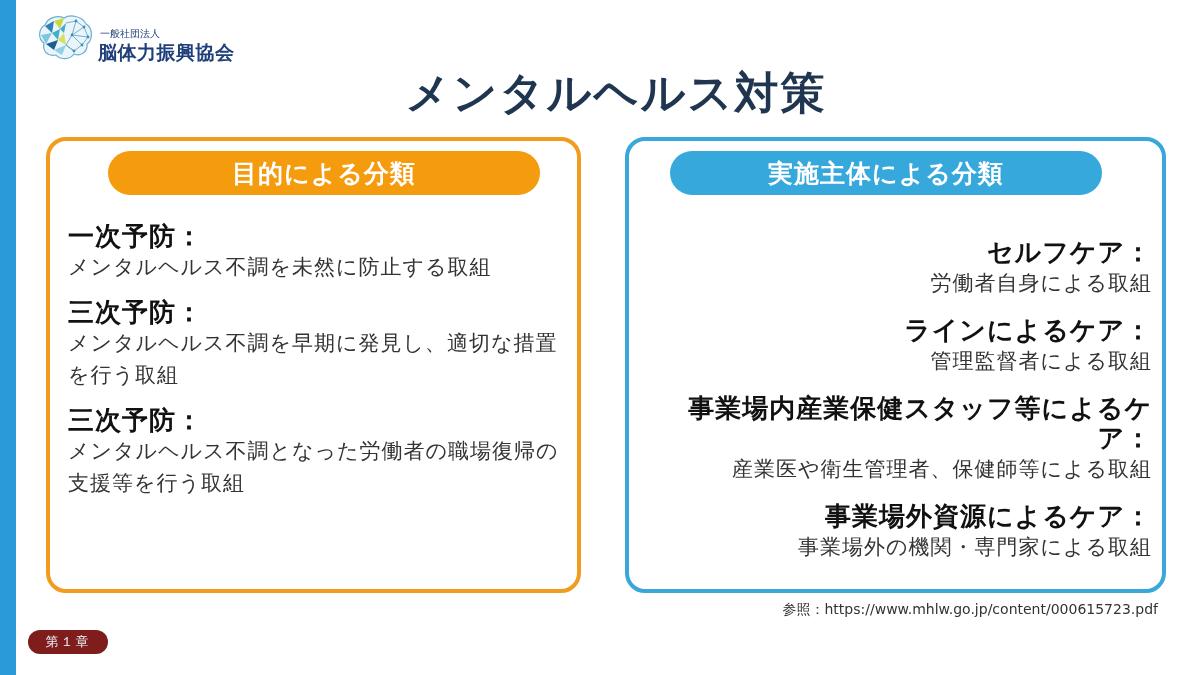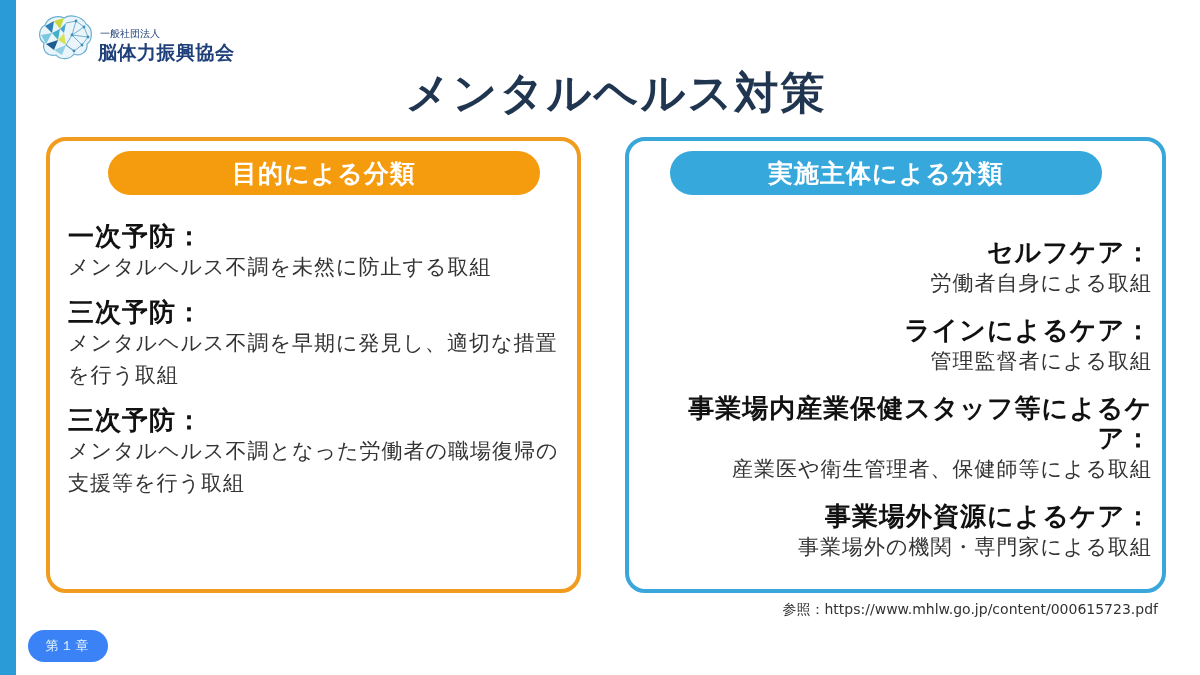--- a/index.html
+++ b/index.html
@@ -26,21 +26,21 @@
 
     .items { position: absolute; top: 80px; left: 18px; right: 10px; }
     .panel-right .items { left: 18px; top: 96px; text-align: right; }
     .item { margin-bottom: 14px; }
     .item-title { font-size: 26px; font-weight: bold; color: #111; line-height: 30px; letter-spacing: 1px; }
     .item-desc { font-size: 21px; color: #333; line-height: 32px; letter-spacing: 1px; }
     .panel-right .item { margin-bottom: 16px; }
 
     .reference { position: absolute; right: 42px; top: 601px; font-size: 14px; color: #333; }
 
-    .chapter-pill { position: absolute; left: 28px; top: 630px; width: 80px; height: 32px; border-radius: 18px; background: #3b82f6; color: #eaf6fc; font-size: 13px; display: flex; align-items: center; justify-content: center; letter-spacing: 2px; }
+    .chapter-pill { position: absolute; left: 28px; top: 630px; width: 80px; height: 24px; border-radius: 18px; background: #7f1d1d; color: #eaf6fc; font-size: 13px; display: flex; align-items: center; justify-content: center; letter-spacing: 2px; }
   </style>
 </head>
 <body>
 
 <div class="side-stripe"></div>
 
 <div class="logo">
   <svg class="logo-icon" viewBox="0 0 58 50">
     <path d="M8 30 C2 26 2 16 9 12 C12 4 22 2 28 5 C34 1 46 3 50 11 C57 15 57 27 51 31 C52 39 44 44 38 41 C34 47 24 47 20 42 C12 44 6 38 8 30 Z" fill="#eaf5fb" stroke="#6aaed0" stroke-width="1.2"></path>
     <polygon points="9,13 18,8 16,20" fill="#2f7fb8"></polygon>

